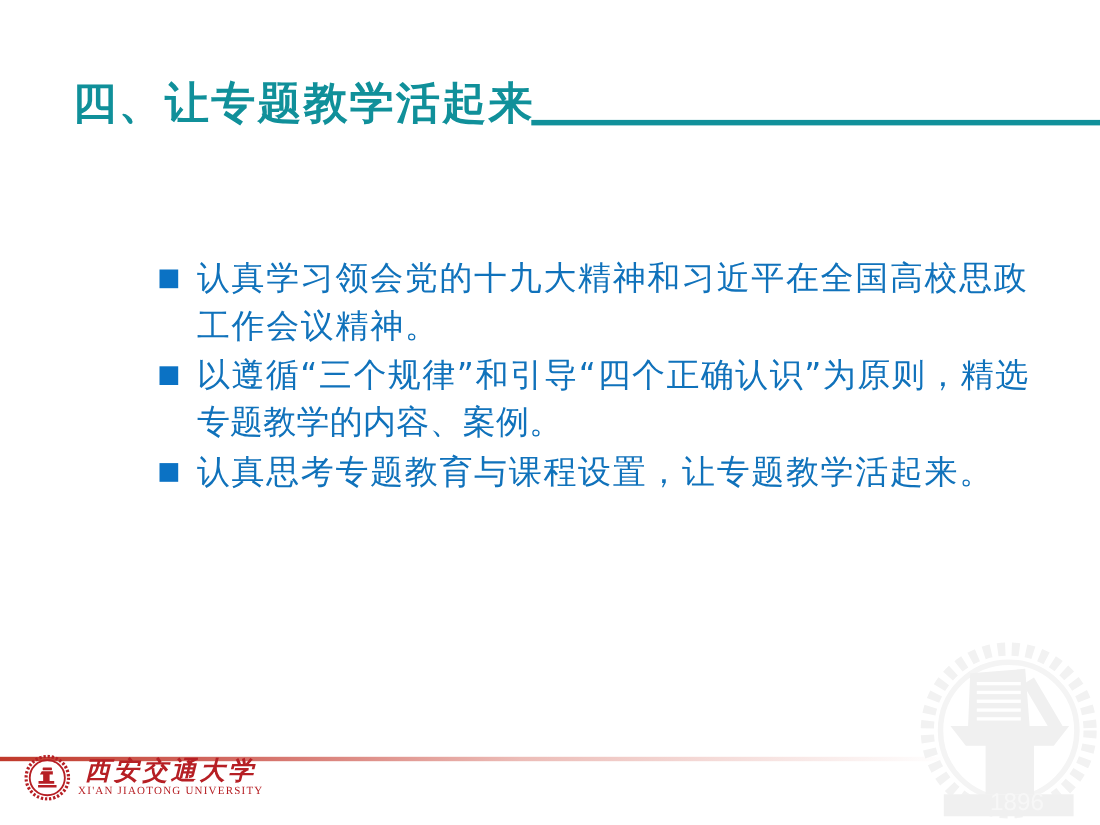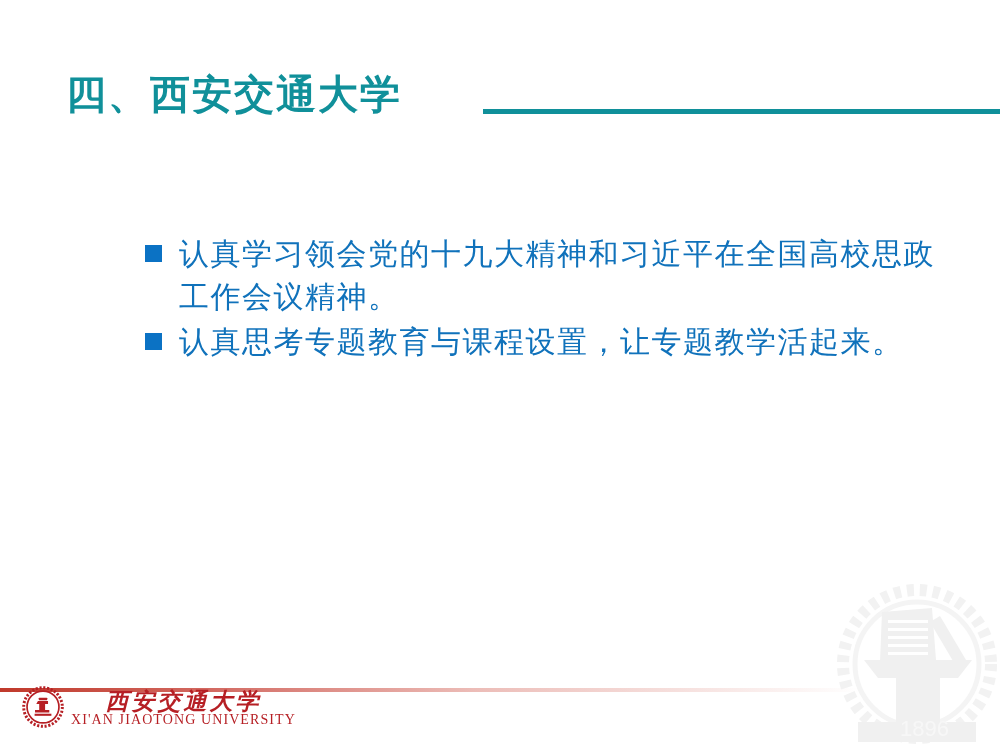--- a/index.html
+++ b/index.html
@@ -114,21 +114,21 @@
   .logo-cn {
     font-size: 23px;
     font-weight: bold;
     color: #b61f24;
     letter-spacing: 3px;
     line-height: 26px;
     font-family: "DejaVu Serif", "Liberation Serif", serif;
     font-style: italic;
   }
   .logo-en {
-    font-size: 14px;
+    font-size: 10px;
     color: #b61f24;
     letter-spacing: 1.1px;
     line-height: 12px;
     font-family: "Liberation Serif", "DejaVu Serif", serif;
     white-space: nowrap;
   }
 
   
   .watermark {
     position: absolute;
@@ -140,33 +140,37 @@
     pointer-events: none;
   }
   .watermark svg { display: block; }
 </style>
 </head>
 <body>
 
 <div class="slide">
 
   <div class="title-row">
-    <div class="slide-title">四、西安交通大学</div>
+    <div class="slide-title">四、让专题教学活起来</div>
     <div class="title-rule"></div>
   </div>
 
   <div class="body-block">
 
     <div class="bullet-row">
       <span class="bullet-marker"></span>
       <span class="bullet-text">认真学习领会党的十九大精神和习近平在全国高校思政工作会议精神。</span>
     </div>
 
 
 
+    <div class="bullet-row">
+      <span class="bullet-marker"></span>
+      <span class="bullet-text wide">以遵循“三个规律”和引导“四个正确认识”为原则，精选专题教学的内容、案例。</span>
+    </div>
 
     <div class="bullet-row">
       <span class="bullet-marker"></span>
       <span class="bullet-text">认真思考专题教育与课程设置，让专题教学活起来。</span>
     </div>
 
   </div>
 
   <div class="bottom-rule"></div>
 

